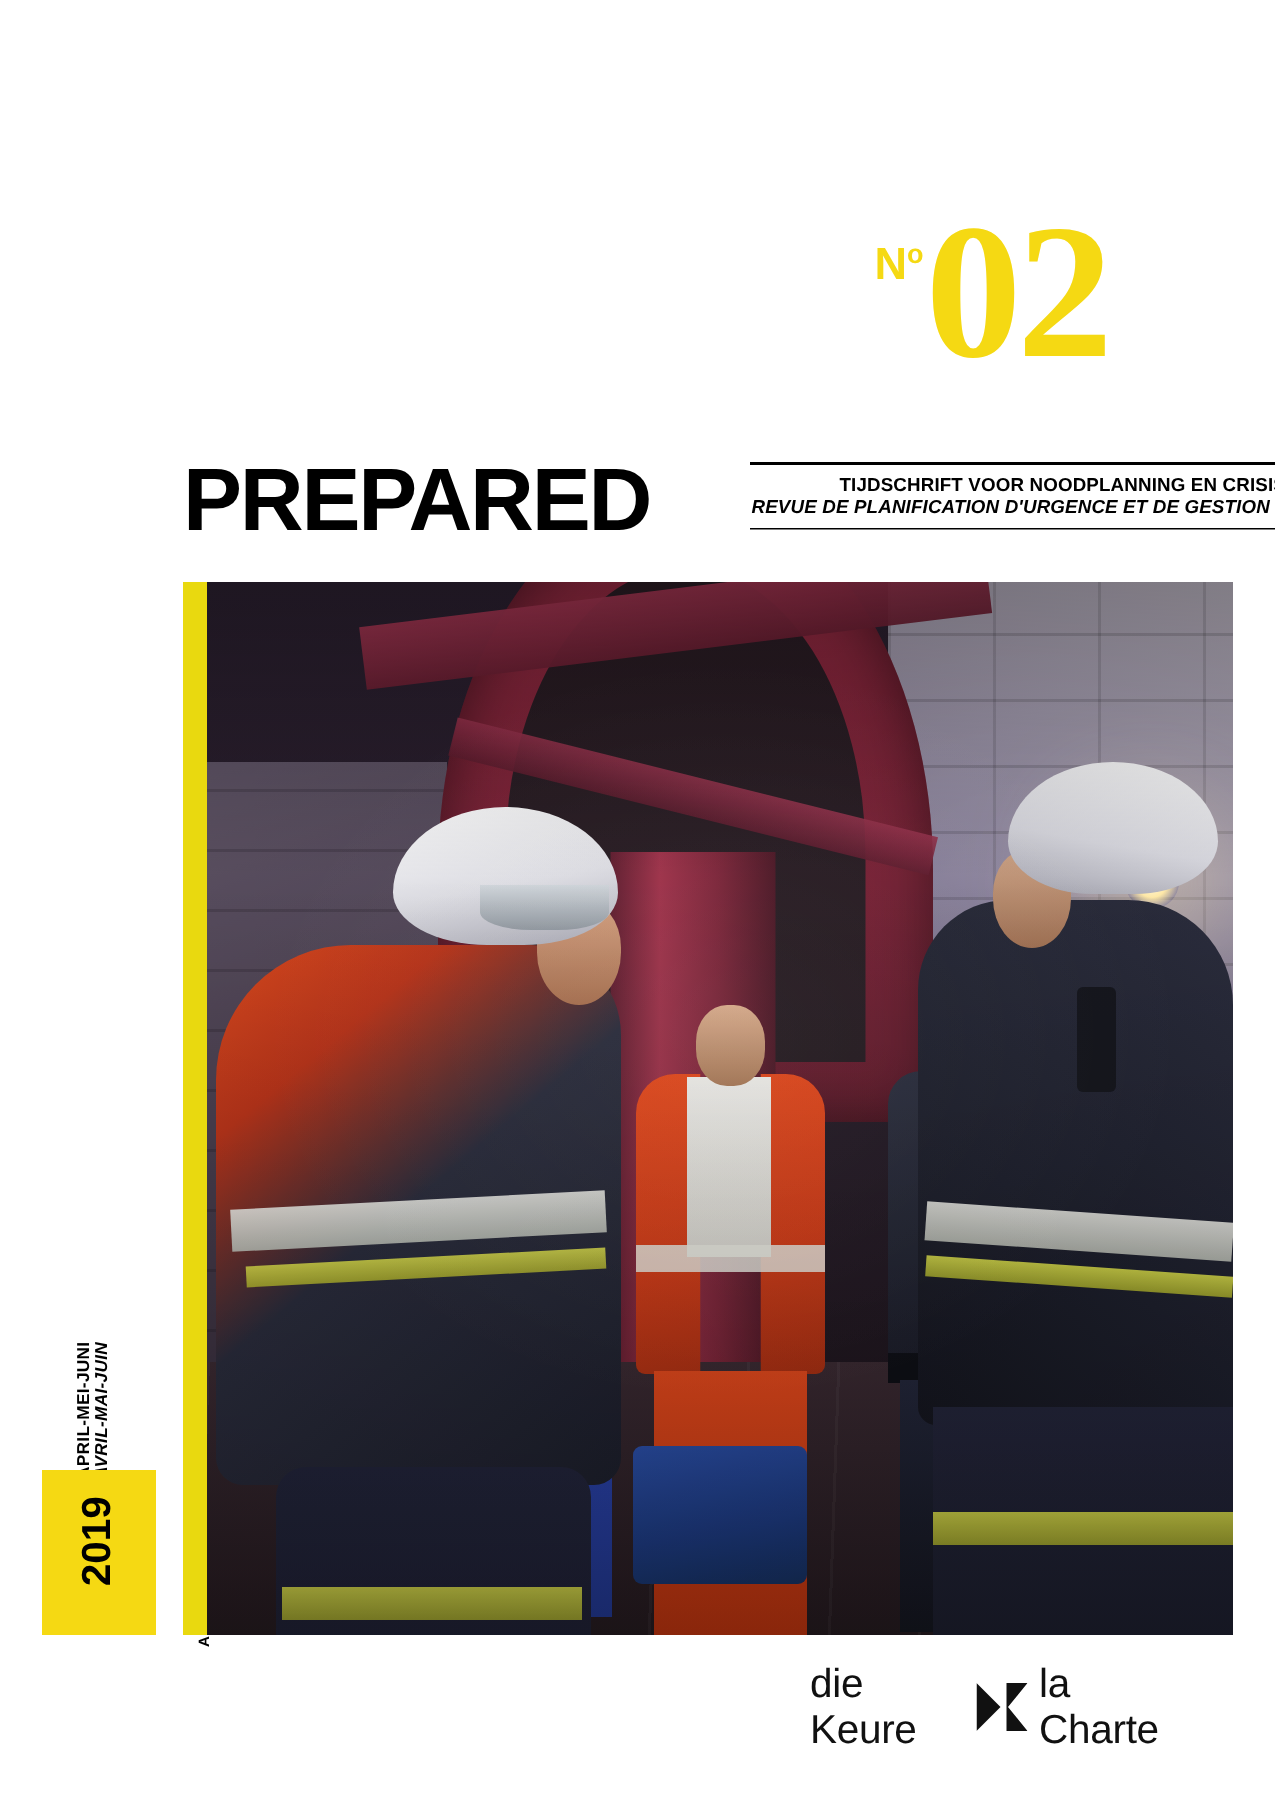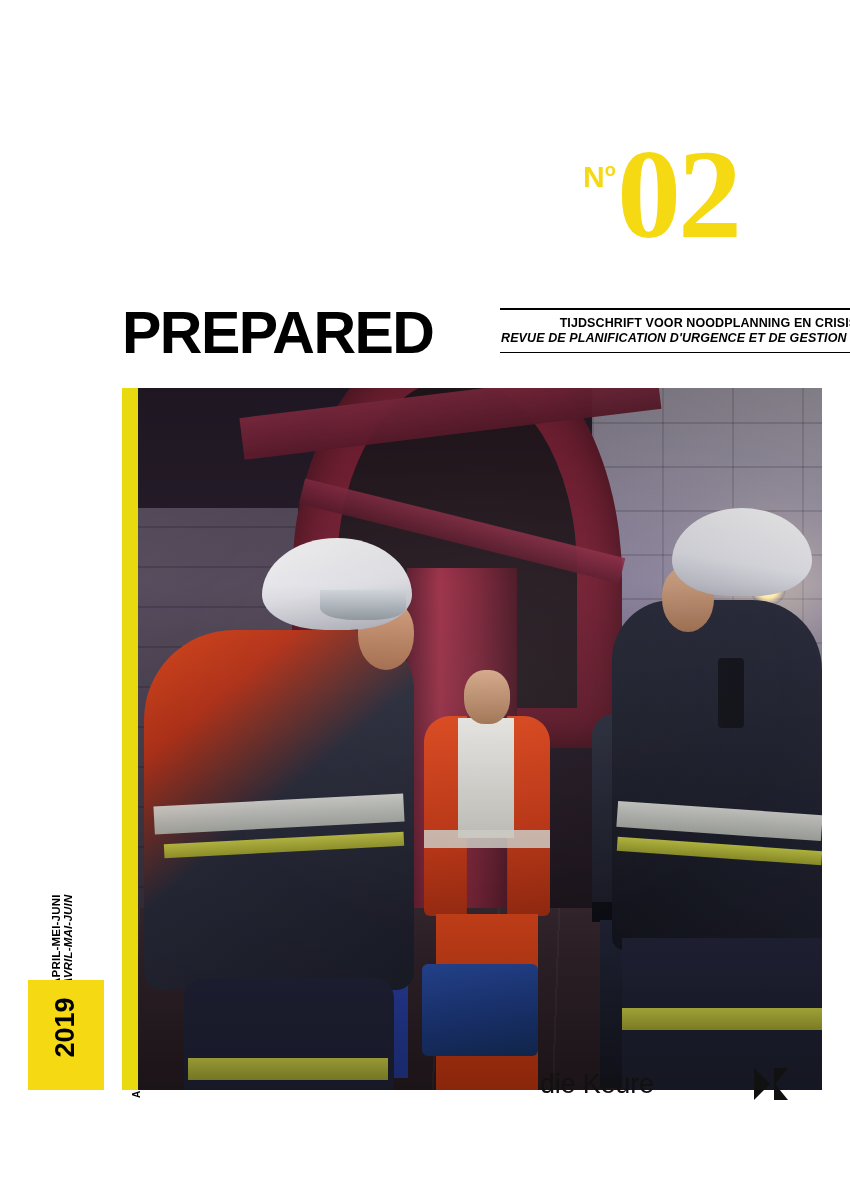--- a/index.html
+++ b/index.html
@@ -507,26 +507,26 @@
     background:
       radial-gradient(ellipse 520px 420px at 360px 300px, rgba(255,255,255,.05), rgba(0,0,0,.0) 60%),
       linear-gradient(180deg, rgba(0,0,0,.30) 0%, rgba(0,0,0,0) 28%, rgba(0,0,0,.25) 100%);
     pointer-events: none;
   }
 
   
   .publisher {
     position: absolute;
     left: 540px;
-    top: 1058px;
+    top: 1112px;
     width: 250px;
     height: 52px;
     display: flex;
     align-items: center;
-    justify-content: space-between;
+    justify-content: flex-start;
     gap: 6px;
   }
   .pub-left, .pub-right {
     font-family: "Liberation Sans", sans-serif;
     font-size: 27px;
     color: #111111;
     letter-spacing: -0.2px;
   }
   .pub-mark {
     position: relative;
@@ -648,15 +648,16 @@
   </div>
 
   <div class="publisher">
     <div class="pub-left">die Keure</div>
     <div class="pub-mark">
       <svg width="34" height="36" viewBox="0 0 34 36" aria-hidden="true">
         <polygon points="0,2 16,18 0,34" fill="#111111"></polygon>
         <polygon points="20,2 34,2 21,18 34,34 20,34 20,2" fill="#111111"></polygon>
       </svg>
     </div>
+    <div class="pub-right">la Charte</div>
   </div>
 
 </div>
 
 </body></html>

